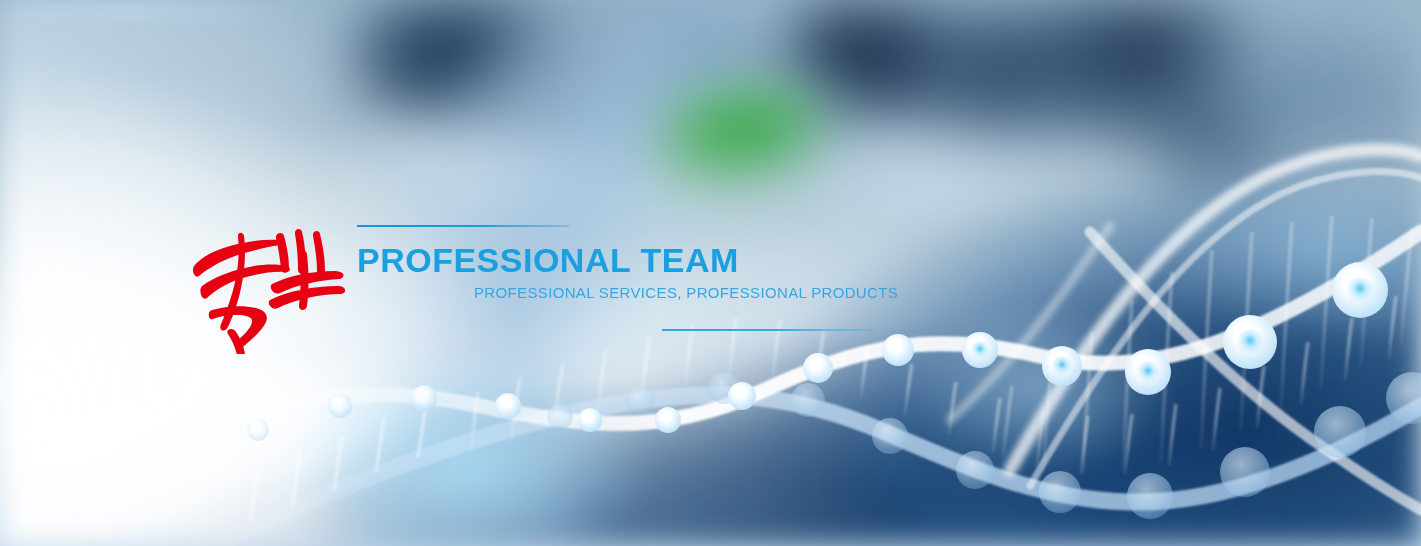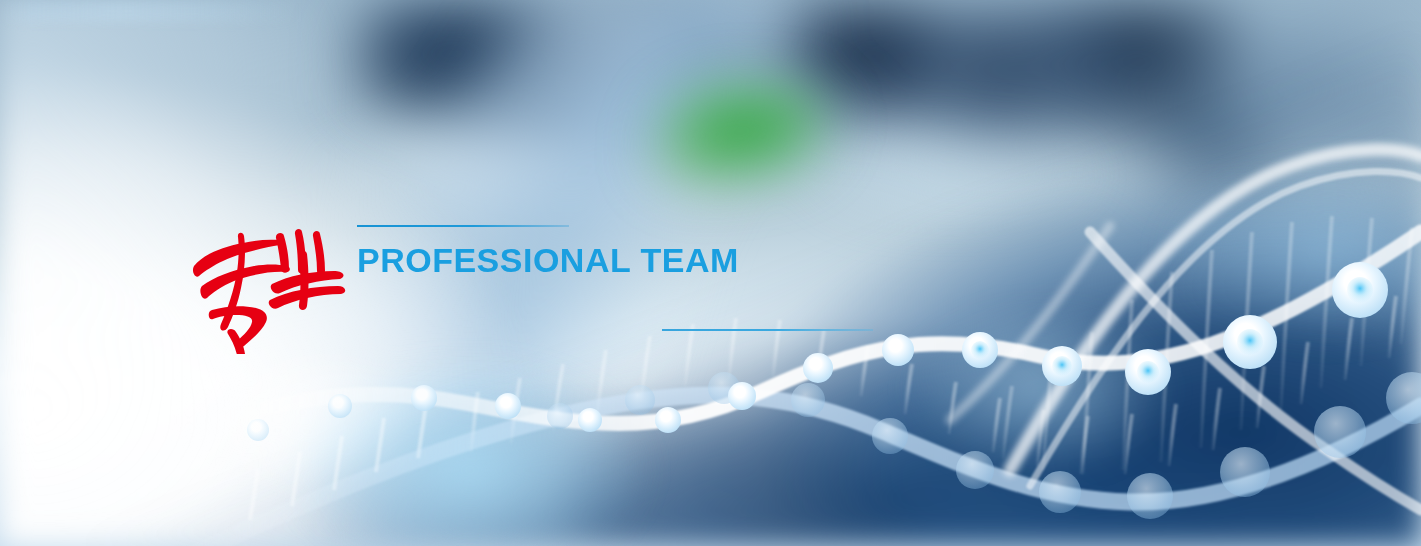--- a/index.html
+++ b/index.html
@@ -381,18 +381,19 @@
 
         <path d="M84,70 C100,62 124,57 146,57 C155,57 159,62 152,65
                  C132,66 108,71 92,79 C86,82 80,73 84,70 Z"></path>
         <path d="M82,86 C100,77 126,72 150,72 C158,72 160,79 153,80
                  C131,80 106,86 90,94 C84,97 78,89 82,86 Z"></path>
       </g>
     </svg>
 
     <div id="headline">PROFESSIONAL TEAM</div>
 
+    <div id="subheadline">PROFESSIONAL SERVICES, PROFESSIONAL PRODUCTS</div>
 
 
     <div id="rule-bottom"></div>
   </div>
 
 </div>
 
 </body></html>

